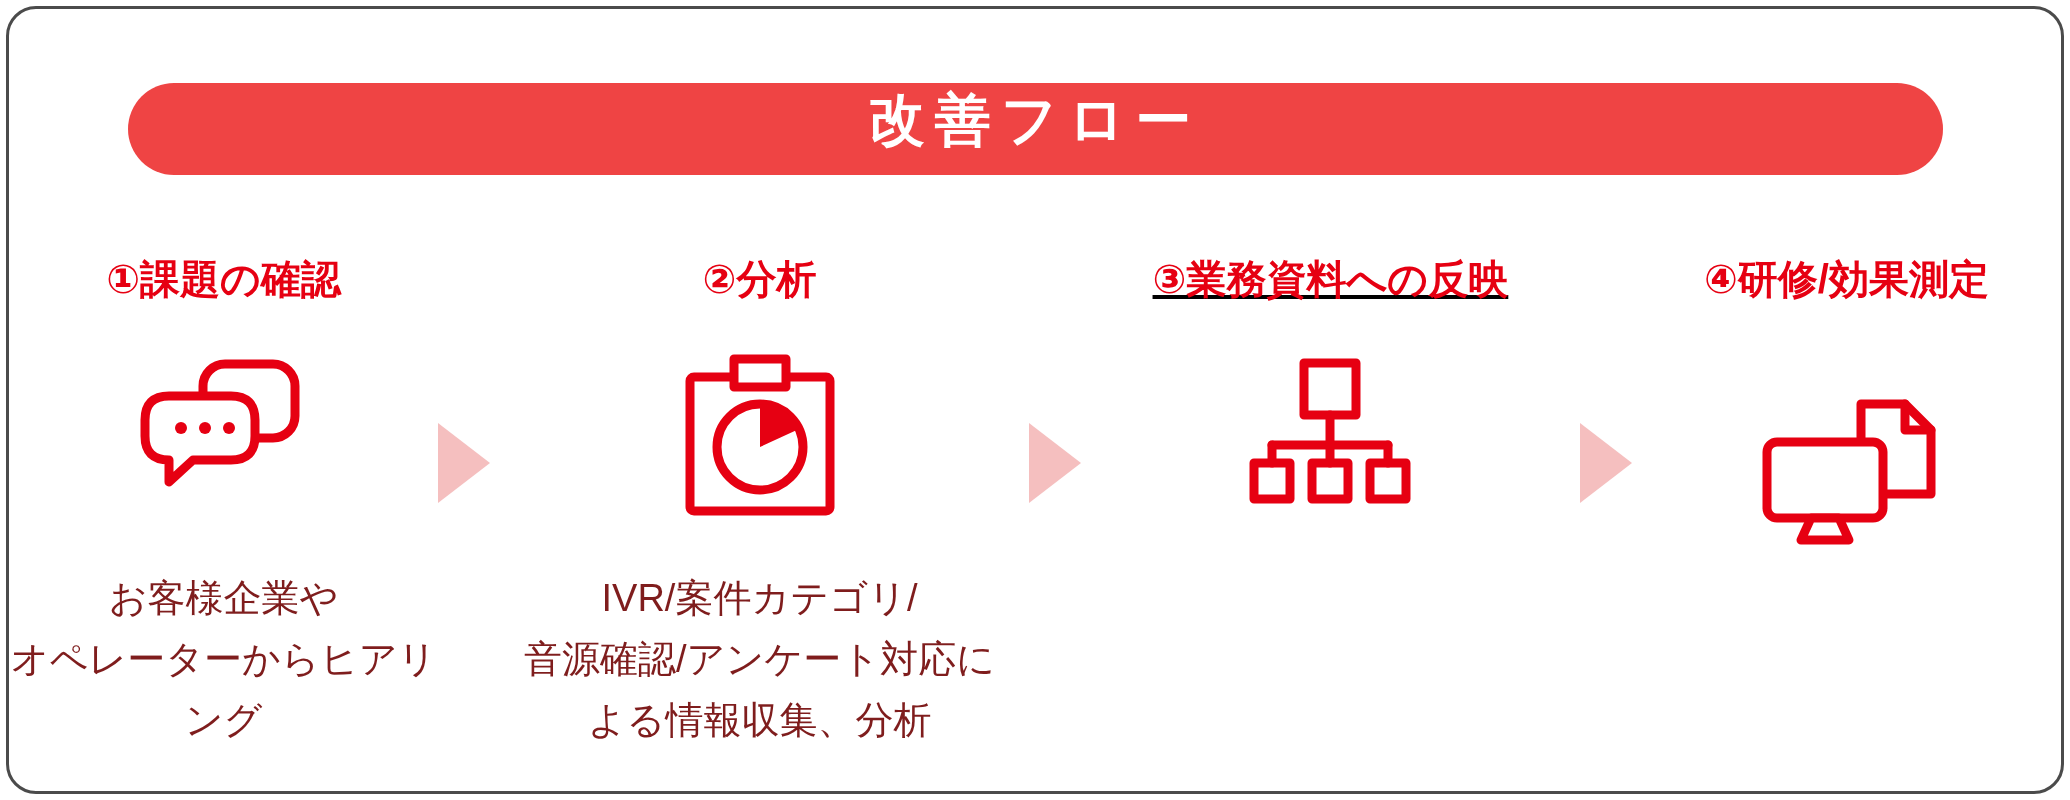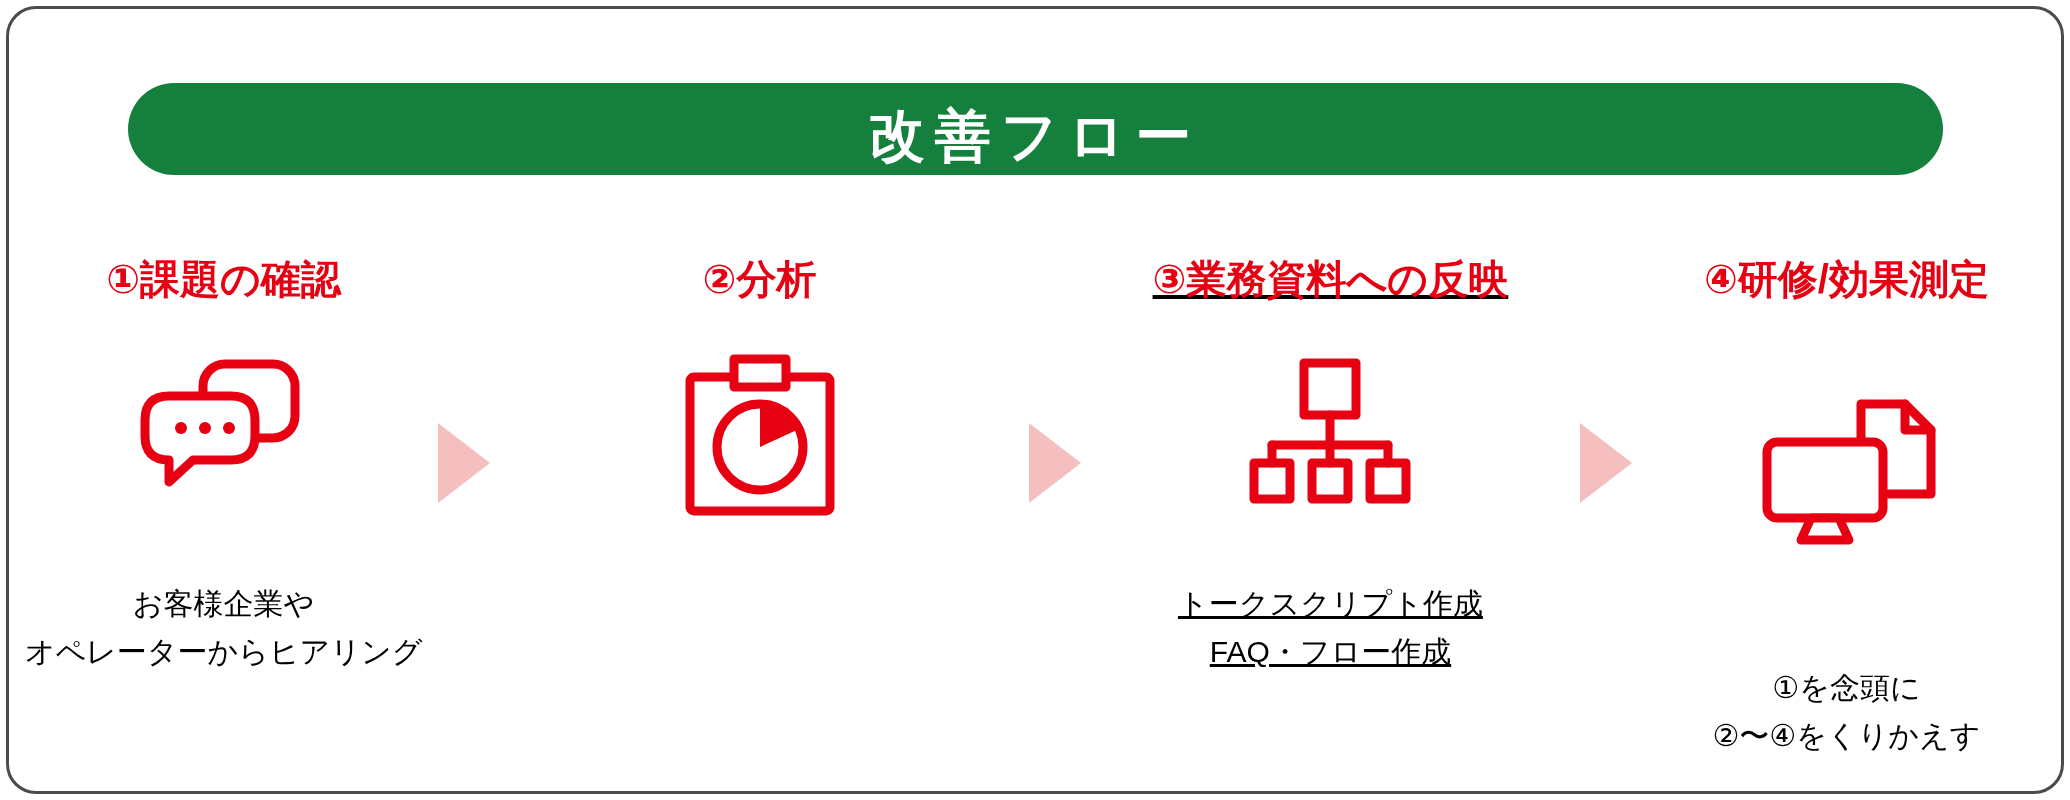--- a/index.html
+++ b/index.html
@@ -13,24 +13,24 @@
     left: 6px; top: 6px;
     width: 2058px; height: 788px;
     background: #ffffff;
     border: 3px solid #4b4b4b;
     border-radius: 30px;
     overflow: hidden;
   }
   .banner {
     margin: 74px auto 0 auto;
     width: 1815px; height: 92px;
-    background: #15803d;
+    background: #ef4444;
     border-radius: 60px;
     display: flex;
-    align-items: flex-end;
+    align-items: flex-start;
     justify-content: center;
   }
   .banner-title {
     color: #ffffff;
     font-size: 56px;
     font-weight: bold;
     letter-spacing: 10px;
   }
   .flow {
     margin-top: 78px;
@@ -56,23 +56,23 @@
     white-space: nowrap;
   }
   .icon-box {
     height: 235px;
     display: flex;
     align-items: center;
     justify-content: center;
     margin-top: 14px;
   }
   .step-desc {
-    margin-top: 26px;
-    color: #000000;
-    font-size: 30px;
+    margin-top: 14px;
+    color: #7f1d1d;
+    font-size: 38px;
     line-height: 1.6;
     text-align: center;
     white-space: pre-line;
   }
   .arrow {
     width: 0; height: 0;
     border-top: 40px solid transparent;
     border-bottom: 40px solid transparent;
     border-left: 52px solid #f5bfbf;
     margin-top: 170px;
@@ -124,51 +124,50 @@
     <div class="step s2">
       <div class="step-heading">②分析</div>
       <div class="icon-box">
         <svg width="175" height="175" viewBox="0 0 175 175">
           <rect class="stroke" x="18" y="28" width="140" height="134" rx="4"></rect>
           <rect class="whitefill" x="62" y="10" width="52" height="28"></rect>
           <circle class="stroke" cx="88" cy="98" r="43"></circle>
           <path class="redfill" d="M88,98 L88,55 A43,43 0 0 1 127,80 Z"></path>
         </svg>
       </div>
+      <div class="step-desc">IVR/案件カテゴリ/
+音源確認/アンケート対応に
+よる情報収集、分析</div>
     </div>
 
     <div class="arrow"></div>
 
     <div class="step s3">
       <div class="step-heading">③業務資料への反映</div>
       <div class="icon-box">
         <svg width="180" height="160" viewBox="0 0 180 160">
           <rect class="stroke" x="64" y="6" width="52" height="52"></rect>
           <path class="stroke" d="M90,58 V88"></path>
           <path class="stroke" d="M32,88 H148"></path>
           <path class="stroke" d="M32,88 V106 M90,88 V106 M148,88 V106"></path>
           <rect class="stroke" x="14" y="106" width="36" height="36"></rect>
           <rect class="stroke" x="72" y="106" width="36" height="36"></rect>
           <rect class="stroke" x="130" y="106" width="36" height="36"></rect>
         </svg>
       </div>
-      <div class="step-desc">トークスクリプト作成
-FAQ・フロー作成</div>
     </div>
 
     <div class="arrow"></div>
 
     <div class="step s4">
       <div class="step-heading">④研修/効果測定</div>
       <div class="icon-box">
         <svg width="195" height="165" viewBox="0 0 195 165">
           <path class="stroke" d="M112,8 h44 l26,26 v64 h-70 z"></path>
           <path class="stroke" d="M156,8 v26 h26"></path>
           <rect class="whitefill" x="18" y="46" width="116" height="76" rx="10"></rect>
           <path class="whitefill" d="M62,122 h28 l10,22 h-48 z"></path>
         </svg>
       </div>
-      <div class="step-desc">①を念頭に
-②〜④をくりかえす</div>
     </div>
 
   </div>
 </div>
 
 </body></html>

